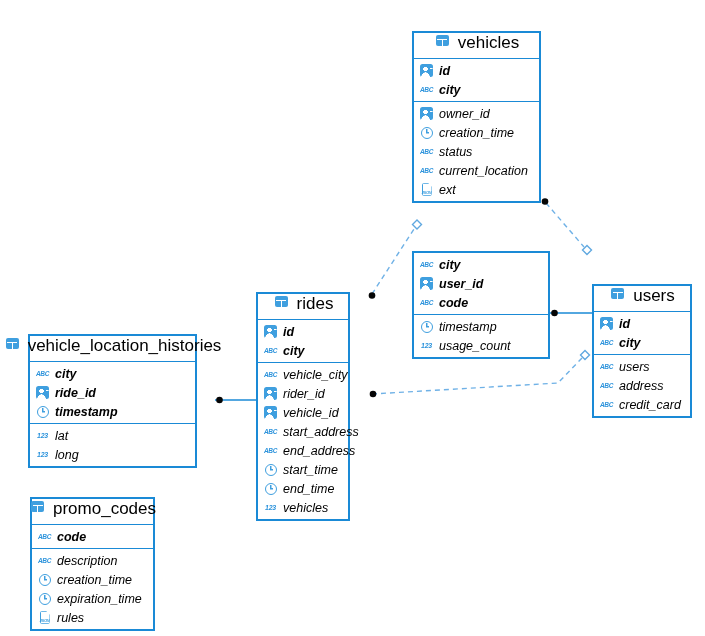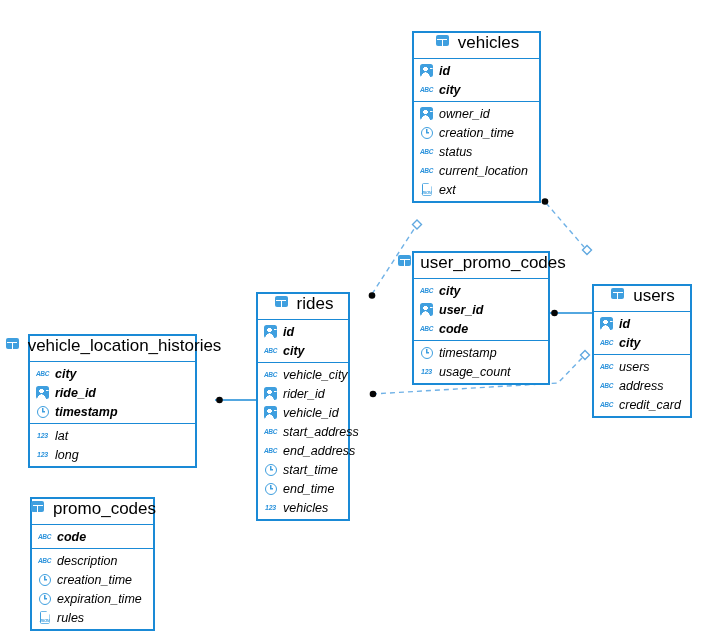--- a/index.html
+++ b/index.html
@@ -112,24 +112,20 @@
         <span class="cn">current_location</span>
       </div>
       <div class="row">
         <span class="fi ic-json"></span>
         <span class="cn">ext</span>
       </div>
     </div>
   </div>
 
   <div class="tbl" style="left:412px;top:251px;width:138px;">
-    <div class="hdr">
-      <span class="fi ic-table"></span>
-      <span class="ttl">user_promo_codes</span>
-    </div>
     <div class="sec pk">
       <div class="row">
         <span class="fi ic-abc"></span>
         <span class="cn">city</span>
       </div>
       <div class="row">
         <span class="fi ic-person"></span>
         <span class="cn">user_id</span>
       </div>
       <div class="row">

